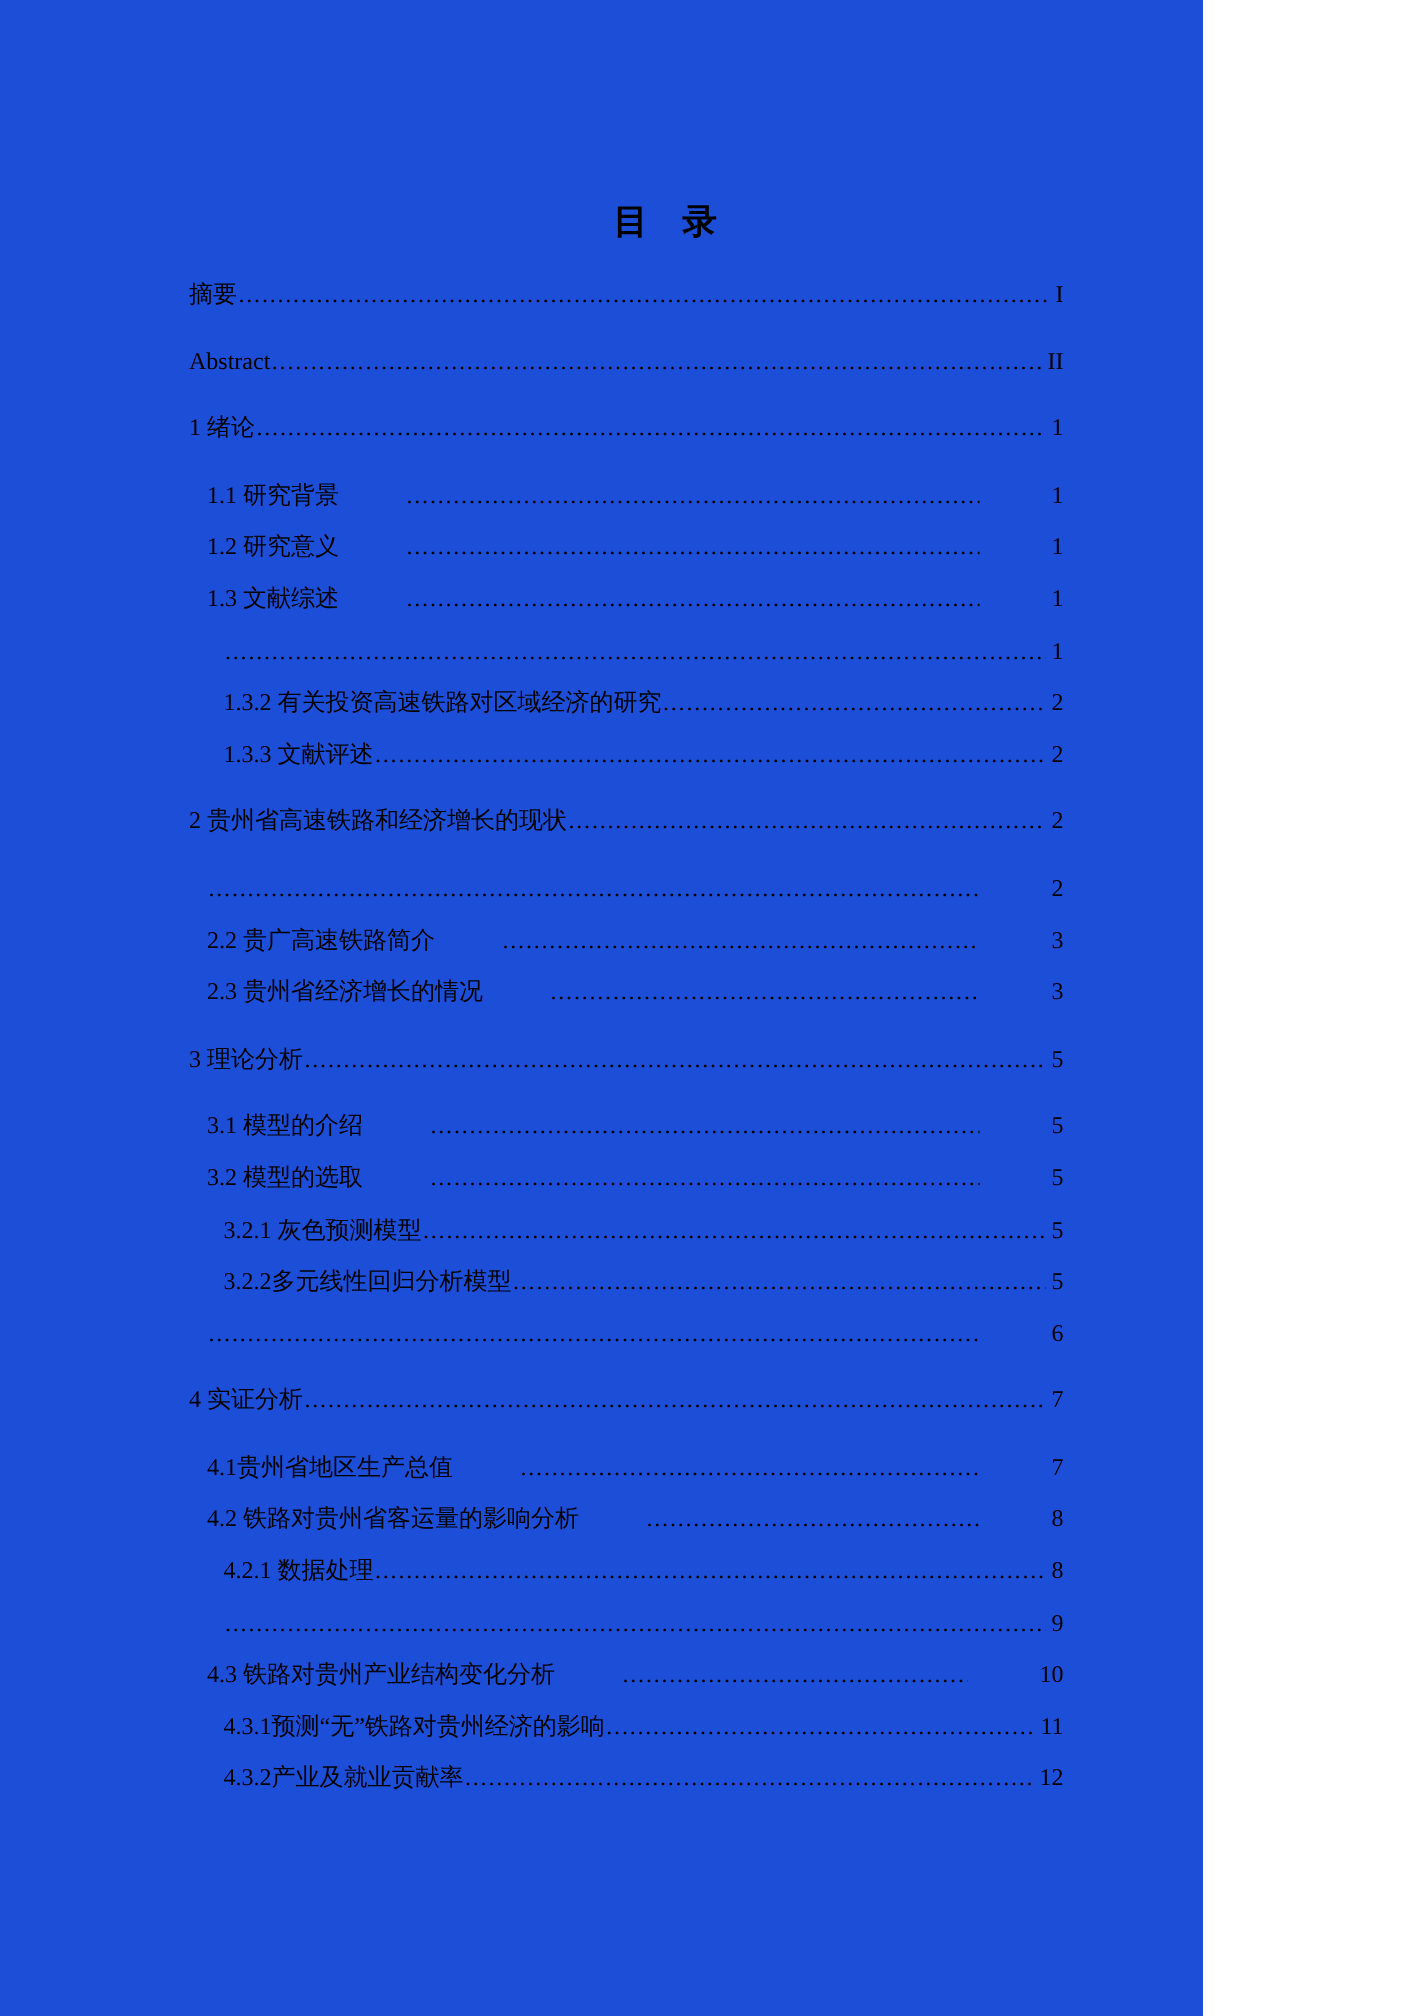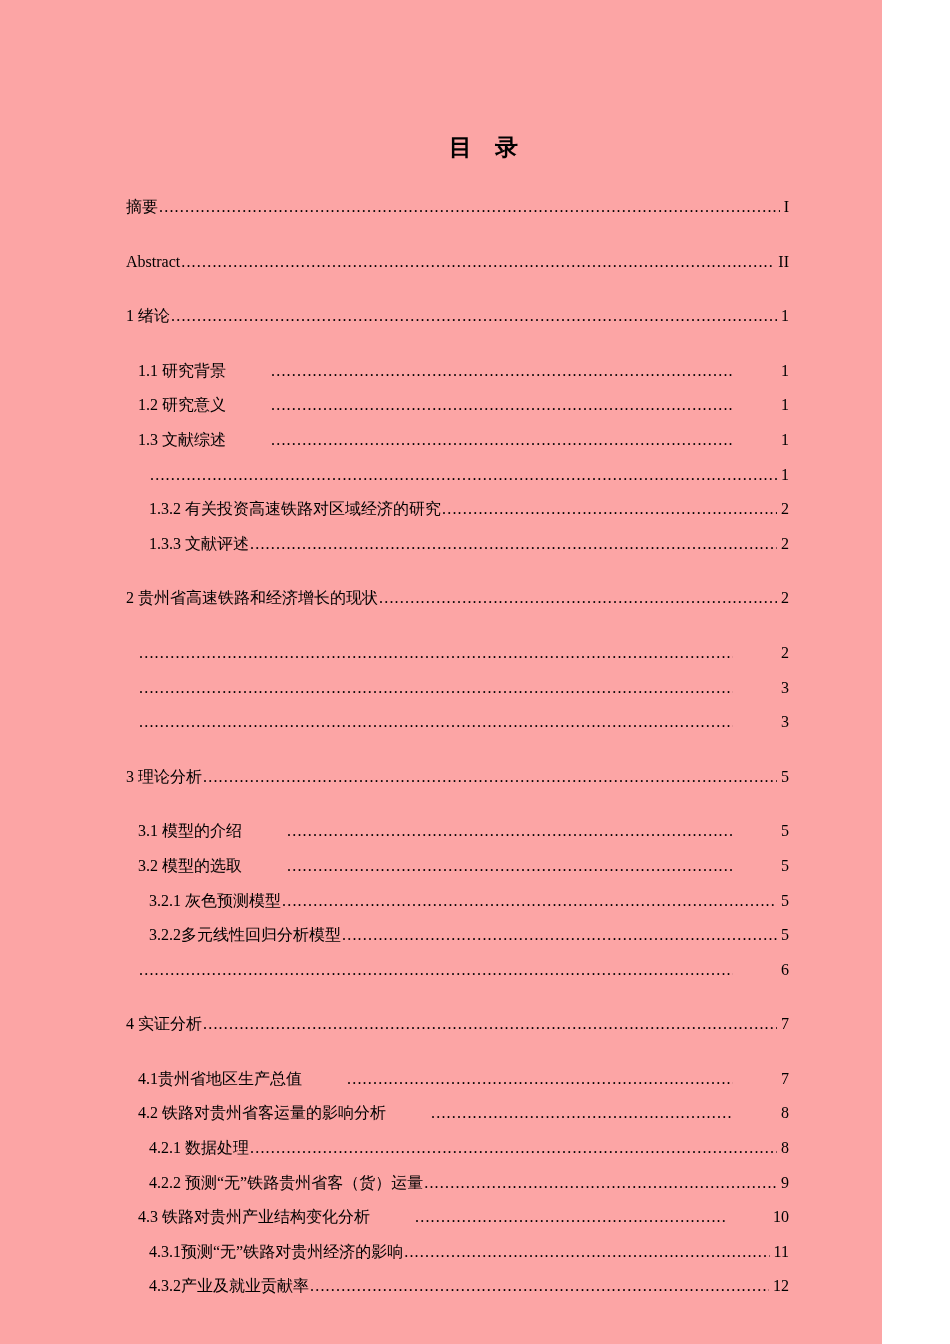--- a/index.html
+++ b/index.html
@@ -3,23 +3,23 @@
 <meta charset="utf-8">
 <style>
   html, body {
     margin: 0;
     padding: 0;
     background: #ffffff;
   }
   .page {
     position: relative;
     box-sizing: border-box;
-    width: 882px;
+    width: 802px;
     height: 1344px;
-    background: #fca5a5;
+    background: #1d4ed8;
     color: #000000;
     font-family: "Liberation Serif", "DejaVu Serif", serif;
     padding: 130px 93px 16px 126px;
     overflow: hidden;
   }
   .title {
     margin: 0;
     font-family: "Liberation Sans", "DejaVu Sans", sans-serif;
     font-weight: bold;
     font-size: 23px;
@@ -30,21 +30,21 @@
   }
   .toc {
     padding-top: 6px;
   }
   .toc-entry {
     display: flex;
     align-items: baseline;
     font-size: 16px;
     line-height: 34.6px;
   }
-  .toc-entry.level-1 { margin: 20px 0; }
+  .toc-entry.level-1 { margin: 10px 0; }
   .toc-entry.level-2 { padding-left: 12px; gap: 44px; }
   .toc-entry.level-3 { padding-left: 23px; }
   .label {
     white-space: pre;
     flex: 0 0 auto;
   }
   .dots {
     flex: 1 1 auto;
     overflow: hidden;
     white-space: nowrap;
@@ -111,24 +111,26 @@
       <div class="toc-entry level-1">
     <span class="label">2 贵州省高速铁路和经济增长的现状</span>
     <span class="dots">....................................................................................................................................................................................................................................................................</span>
     <span class="pagenum">2</span>
   </div>
       <div class="toc-entry level-2">
     <span class="dots">....................................................................................................................................................................................................................................................................</span>
     <span class="pagenum">2</span>
   </div>
       <div class="toc-entry level-2">
+    <span class="label">2.2 贵广高速铁路简介</span>
     <span class="dots">....................................................................................................................................................................................................................................................................</span>
     <span class="pagenum">3</span>
   </div>
       <div class="toc-entry level-2">
+    <span class="label">2.3 贵州省经济增长的情况</span>
     <span class="dots">....................................................................................................................................................................................................................................................................</span>
     <span class="pagenum">3</span>
   </div>
       <div class="toc-entry level-1">
     <span class="label">3 理论分析</span>
     <span class="dots">....................................................................................................................................................................................................................................................................</span>
     <span class="pagenum">5</span>
   </div>
       <div class="toc-entry level-2">
     <span class="label">3.1 模型的介绍</span>
@@ -168,21 +170,20 @@
     <span class="label">4.2 铁路对贵州省客运量的影响分析</span>
     <span class="dots">....................................................................................................................................................................................................................................................................</span>
     <span class="pagenum">8</span>
   </div>
       <div class="toc-entry level-3">
     <span class="label">4.2.1 数据处理</span>
     <span class="dots">....................................................................................................................................................................................................................................................................</span>
     <span class="pagenum">8</span>
   </div>
       <div class="toc-entry level-3">
-    <span class="label">4.2.2 预测“无”铁路贵州省客（货）运量</span>
     <span class="dots">....................................................................................................................................................................................................................................................................</span>
     <span class="pagenum">9</span>
   </div>
       <div class="toc-entry level-2">
     <span class="label">4.3 铁路对贵州产业结构变化分析</span>
     <span class="dots">....................................................................................................................................................................................................................................................................</span>
     <span class="pagenum">10</span>
   </div>
       <div class="toc-entry level-3">
     <span class="label">4.3.1预测“无”铁路对贵州经济的影响</span>

